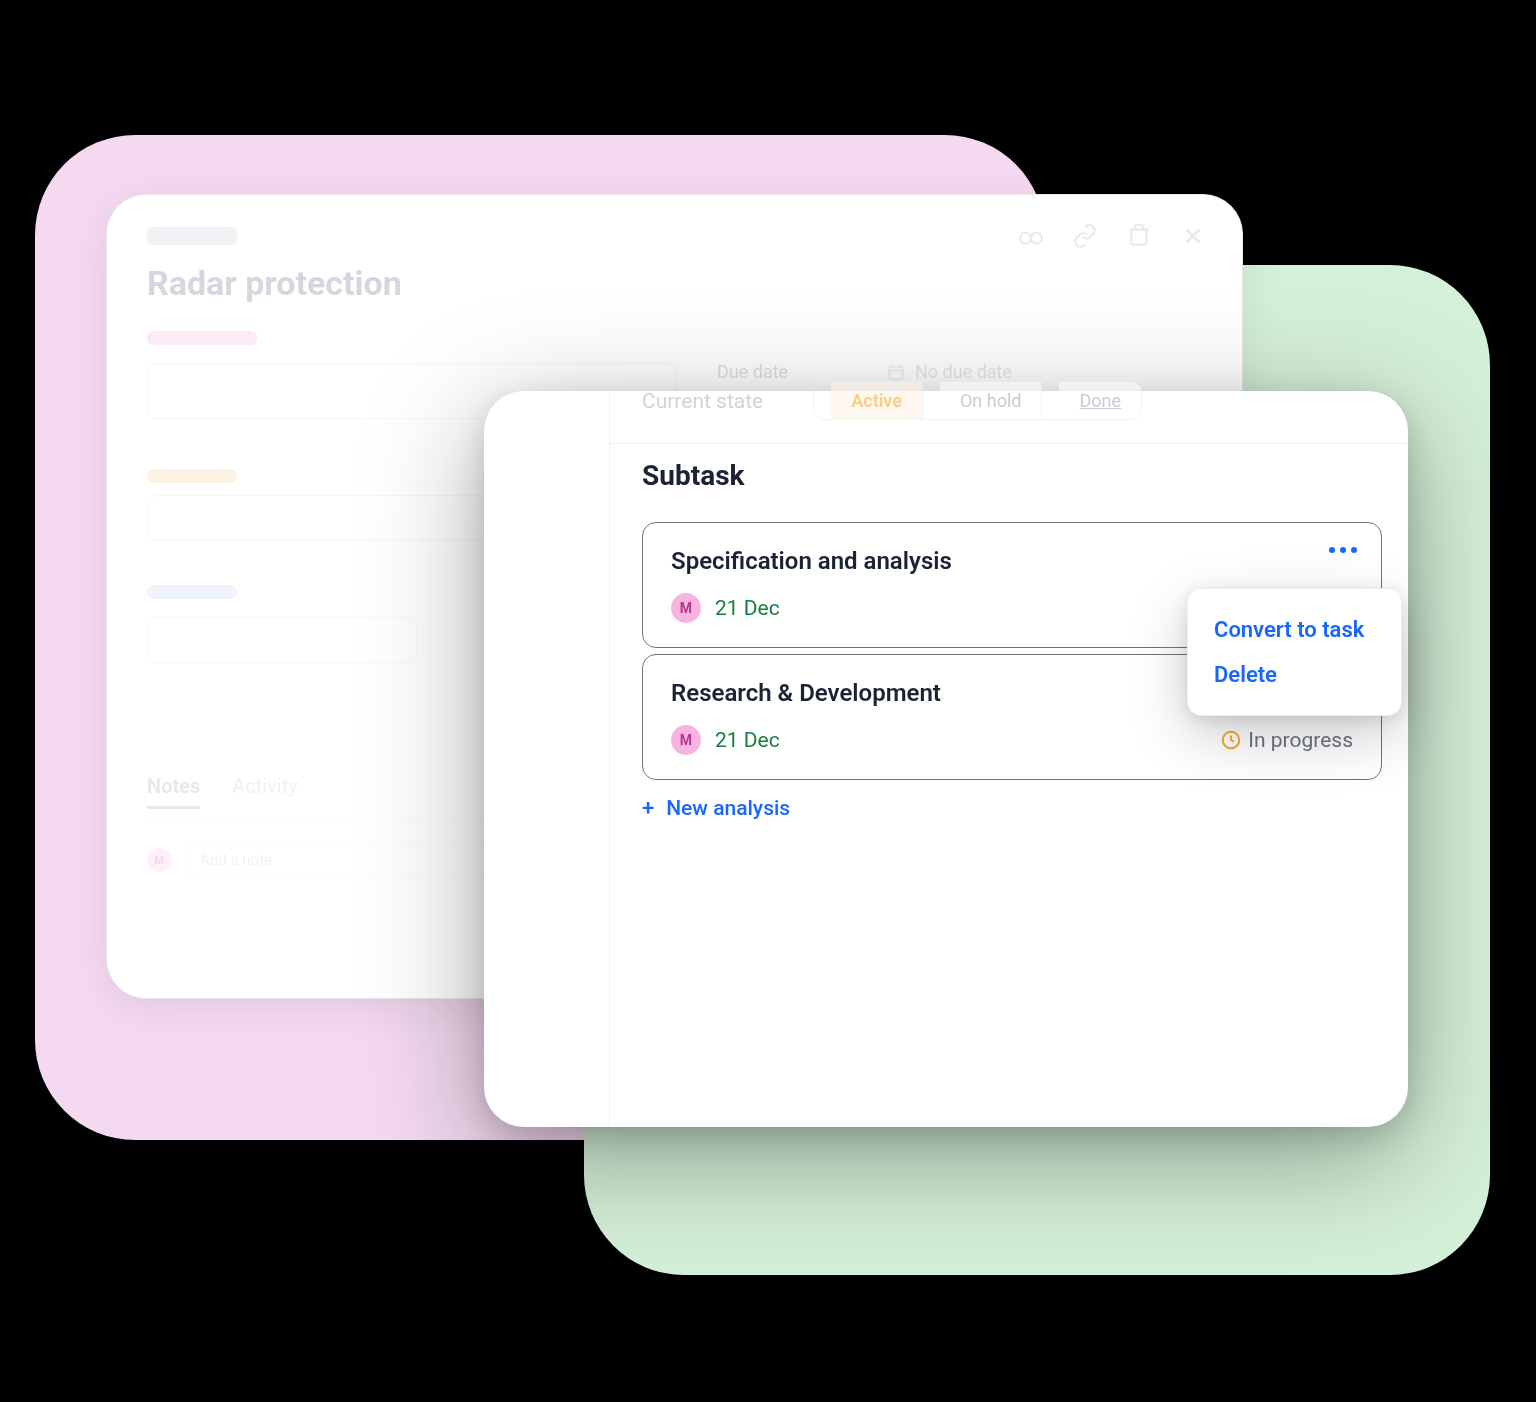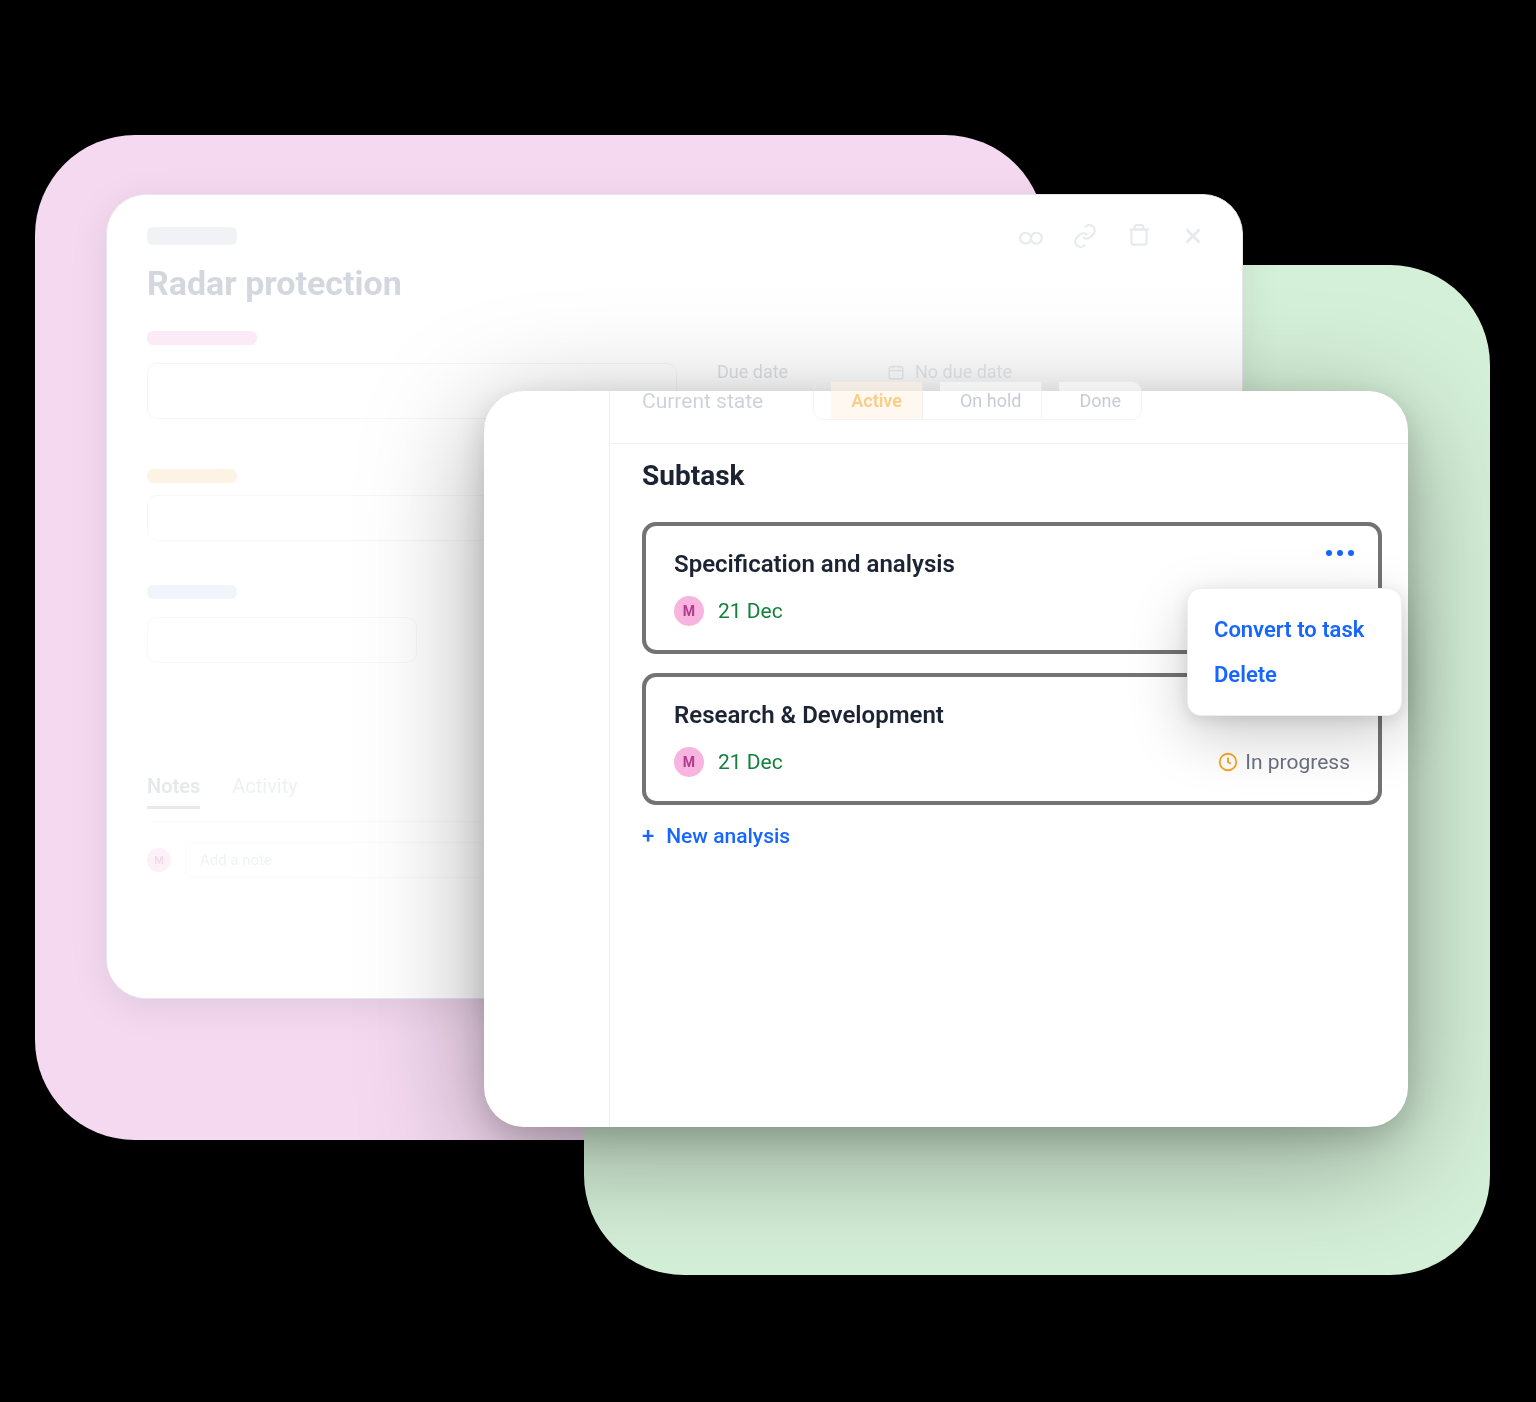--- a/index.html
+++ b/index.html
@@ -135,21 +135,21 @@
       width: fit-content;
     }
     .state-tab {
       padding: 8px 20px;
       font-size: 18px;
       color: #9aa3b2;
       background: #fff;
       border-right: 1px solid #e8ebef;
       margin-left: 17px;
     }
-    .state-tab:last-child { border-right: none; }
+    .state-tab:last-child { border-right: none; text-decoration: underline; }
     .state-tab.active { background: #fef3e6; color: #f5a623; font-weight: 600; }
     .state-label { font-size: 20px; color: #a7b0bf; margin-right: 30px; }
     .back-bottom {
       position: absolute;
       left: 40px;
       bottom: 120px;
       right: 40px;
     }
     .bottom-tabs {
       display: flex;
@@ -239,24 +239,24 @@
       background: #eceff3;
     }
     .section-title {
       font-size: 28px;
       font-weight: 700;
       color: #1c2434;
       margin-bottom: 30px;
     }
     .subtask-card {
       width: 740px;
-      border: 4px solid #737373;
+      border: 1px solid #737373;
       border-radius: 14px;
       padding: 24px 28px;
-      margin-bottom: 19px;
+      margin-bottom: 6px;
       position: relative;
     }
     .subtask-title {
       font-size: 24px;
       font-weight: 600;
       color: #1c2434;
       margin-bottom: 18px;
     }
     .subtask-meta {
       display: flex;

